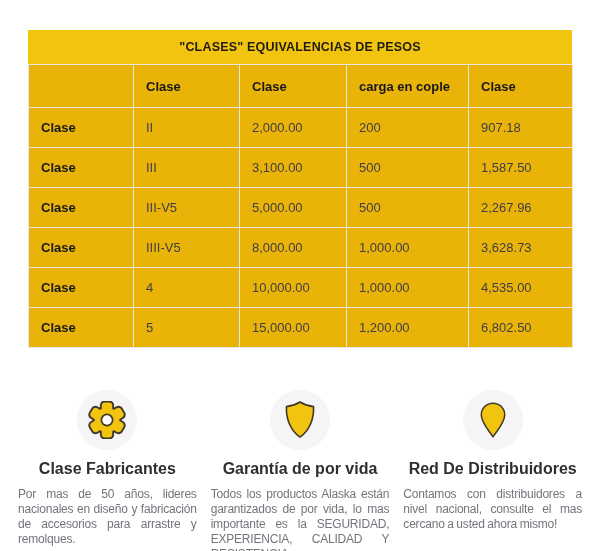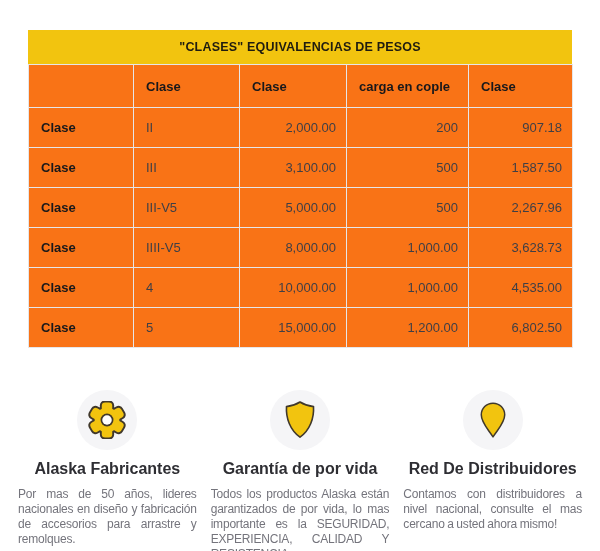--- a/index.html
+++ b/index.html
@@ -17,28 +17,28 @@
     text-align: center;
     font-size: 12.5px; font-weight: bold;
     color: #1F1C10; letter-spacing: .2px;
   }
   table {
     width: 544px; border-collapse: collapse; table-layout: fixed;
     font-size: 13px; color: #3F3F46;
   }
   col.c0 { width: 105px; } col.c1 { width: 106px; } col.c2 { width: 107px; }
   col.c3 { width: 122px; } col.c4 { width: 104px; }
-  th, td { border: 1px solid #E6E6E9; background: #f97316; }
+  th, td { border: 1px solid #E6E6E9; background: #eab308; }
   thead th {
     height: 43px; text-align: left; padding: 0 12px;
     font-size: 13px; font-weight: bold; color: #18181B;
   }
   tbody td { height: 40px; padding: 0 12px; }
   td.rowlabel { font-weight: bold; color: #18181B; }
-  td.num { text-align: right; padding-right: 10px; }
+  td.num { padding-right: 10px; }
   
   .features {
     margin: 42px 18px 0 18px;
     display: grid;
     grid-template-columns: repeat(3, 1fr);
     gap: 14px;
   }
   .feature { text-align: center; }
   .icon-circle {
     width: 60px; height: 60px; border-radius: 50%;
@@ -150,21 +150,21 @@
             <rect x="14.5" y="1.5" width="11" height="12" rx="3.5" transform="rotate(180 20 20)"></rect>
             <rect x="14.5" y="1.5" width="11" height="12" rx="3.5" transform="rotate(240 20 20)"></rect>
             <rect x="14.5" y="1.5" width="11" height="12" rx="3.5" transform="rotate(300 20 20)"></rect>
           </g>
           <circle cx="20" cy="20" r="13"></circle>
         </g>
         <circle cx="20" cy="20" r="6.8" fill="#40382B"></circle>
         <circle cx="20" cy="20" r="5" fill="#ffffff"></circle>
       </svg>
     </div>
-    <h3>Alaska Fabricantes</h3>
+    <h3>Clase Fabricantes</h3>
     <p>Por mas de 50 años, lideres nacionales en diseño y fabricación de accesorios para arrastre y remolques.</p>
   </div>
 
   <div class="feature">
     <div class="icon-circle">
       <svg width="36" height="40" viewBox="0 0 36 40" aria-hidden="true">
         <path d="M18 2 C14 4.6 8.5 6.1 4.5 6.6 C3.8 18 8 30 18 37.2 C28 30 32.2 18 31.5 6.6 C27.5 6.1 22 4.6 18 2 Z" fill="#F2C40F" stroke="#40382B" stroke-width="1.6" stroke-linejoin="round"></path>
       </svg>
     </div>
     <h3>Garantía de por vida</h3>

